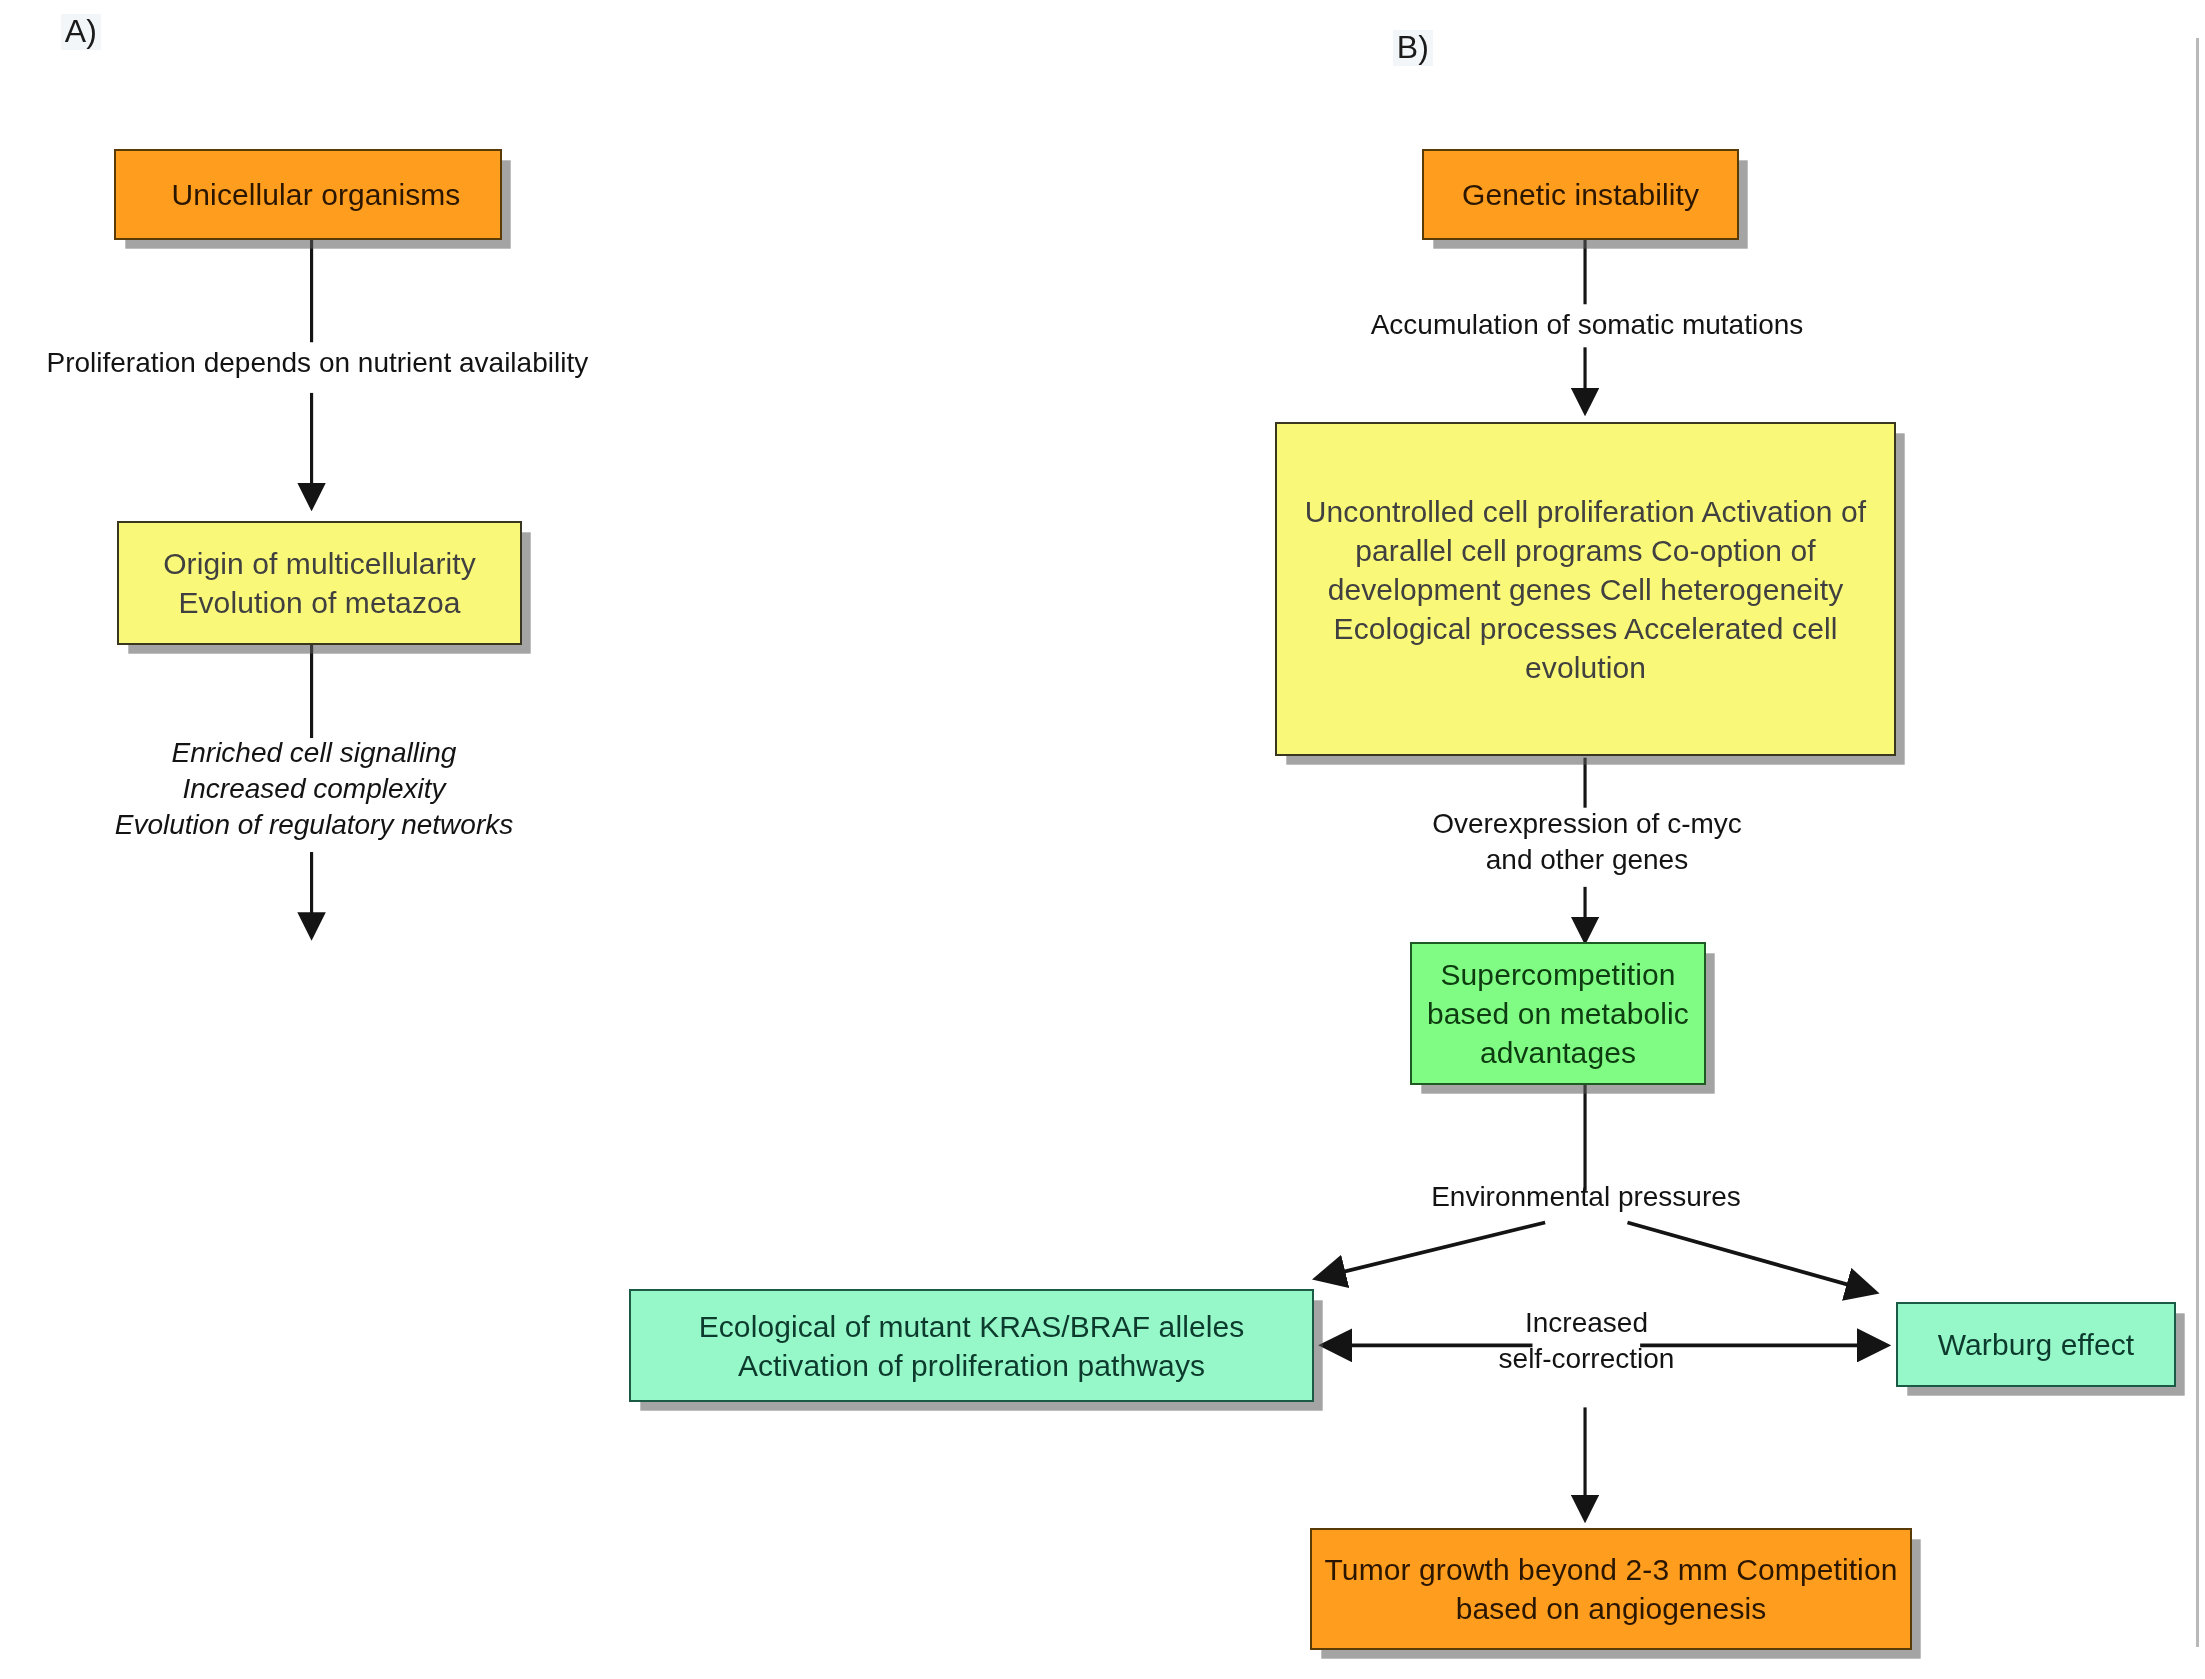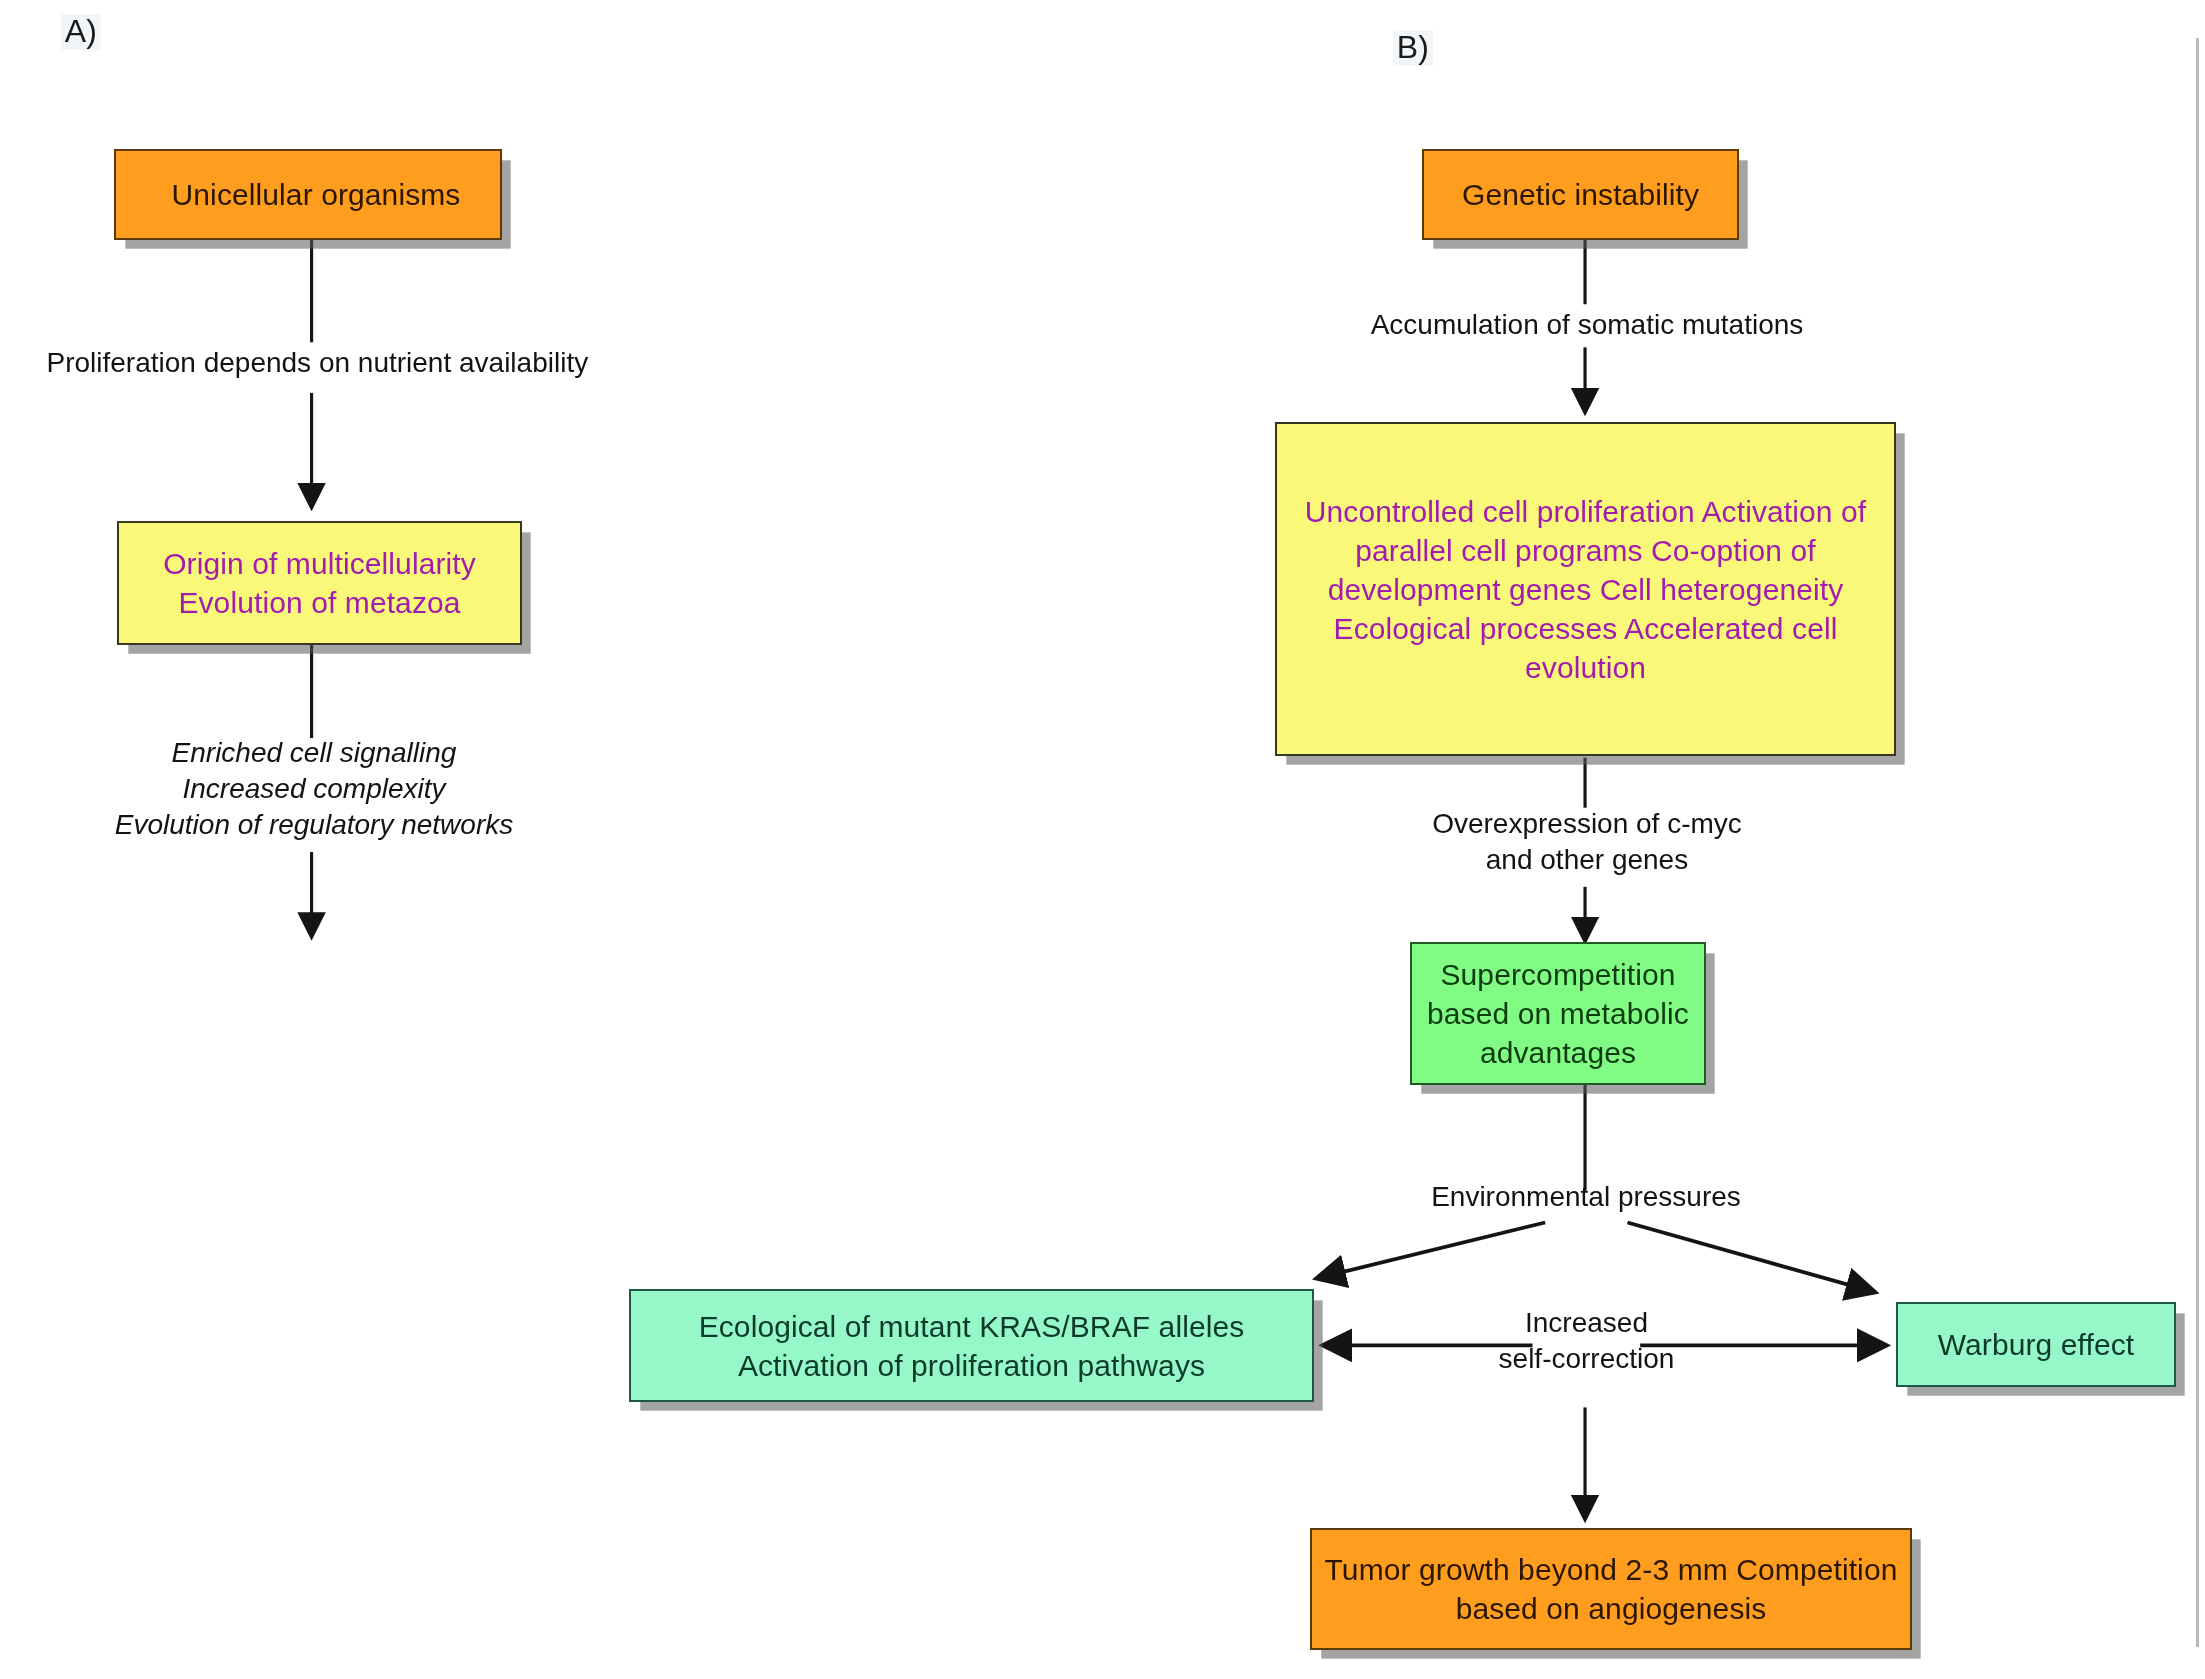--- a/index.html
+++ b/index.html
@@ -8,21 +8,21 @@
   #stage{position:absolute;inset:0;}
   .panel-label{position:absolute;font-size:32px;color:#1a1a1a;background:#f2f6f8;
                padding:1.3px 3.8px;line-height:1.05;}
   .node{position:absolute;box-sizing:border-box;border:2.5px solid #2e2a18;
         display:flex;align-items:center;justify-content:center;text-align:center;
         box-shadow:10px 10px 0 -1.3px rgba(90,90,90,.55);}
   .node .txt{font-size:30px;line-height:1.30;letter-spacing:0.1px;padding:0 6.3px;}
   .n-orange{background:#FF9D1E;border-color:#5a3a05;}
   .n-orange .txt{color:#2b1600;}
   .n-yellow{background:#FAF879;border-color:#3a3720;}
-  .n-yellow .txt{color:#a21caf;}
+  .n-yellow .txt{color:#404040;}
   .n-green{background:#80FB83;border-color:#1f5a22;}
   .n-green .txt{color:#0d3c10;}
   .n-mint{background:#96F7C9;border-color:#1d5a46;}
   .n-mint .txt{color:#0c3a2c;}
   .edge-label{position:absolute;font-size:28px;line-height:1.28;color:#131313;
               text-align:center;white-space:pre-line;}
   .el-left{text-align:left;}
   svg.wires{position:absolute;left:0;top:0;width:2205px;height:1680px;
             pointer-events:none;}
   .rule{position:absolute;background:#b9b9b9;}

